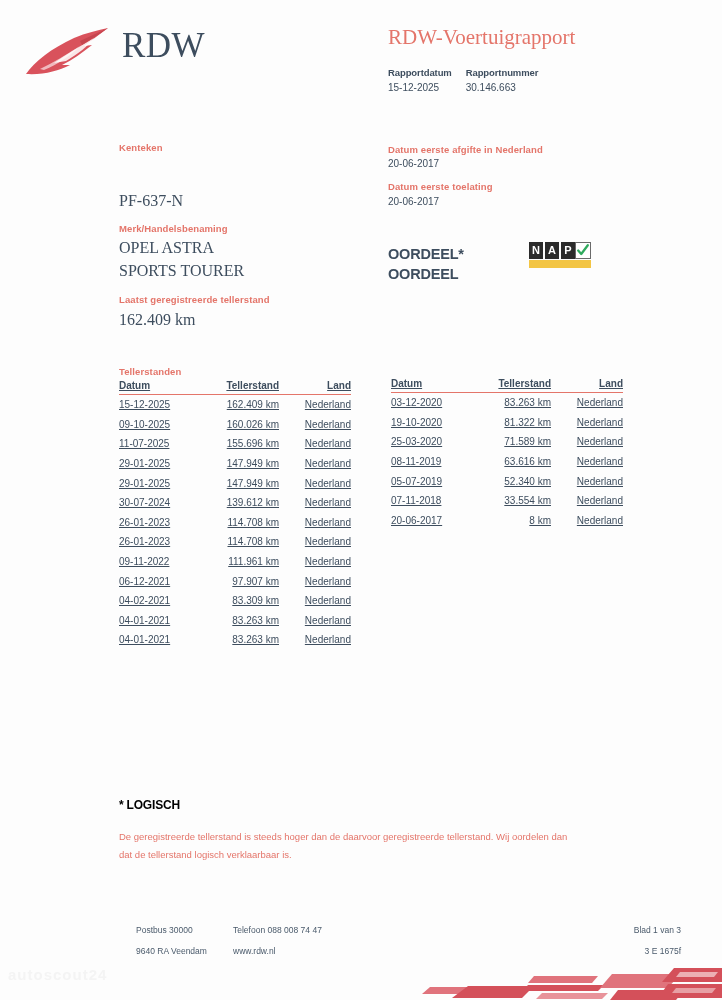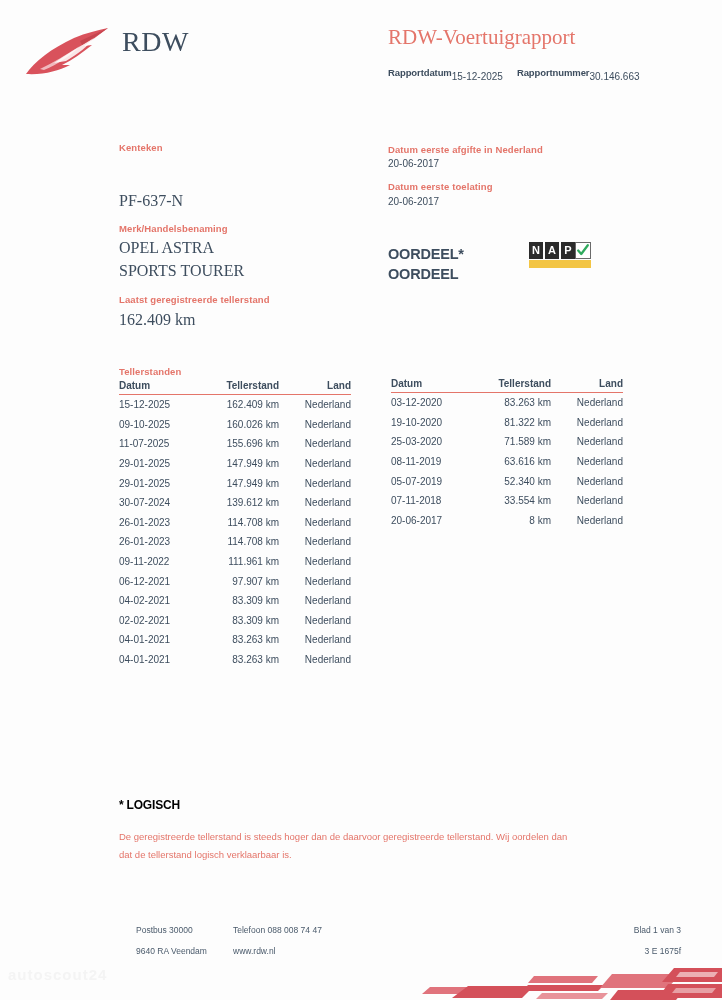--- a/index.html
+++ b/index.html
@@ -44,42 +44,42 @@
     top: 20px;
     width: 190px;
     height: 62px;
   }
   #logo-mark { position: absolute; left: 0; top: 2px; width: 98px; height: 58px; }
   #logo-text {
     position: absolute;
     left: 104px;
     top: 6px;
     font-family: "Liberation Serif", serif;
-    font-size: 28px;
+    font-size: 35px;
     color: #3d4d5e;
     letter-spacing: 0.5px;
   }
 
   #report-title {
     position: absolute;
     left: 388px;
     top: 25px;
     font-family: "Liberation Serif", serif;
     font-size: 21px;
     color: #e4756a;
     white-space: nowrap;
   }
   #rapport-meta {
     position: absolute;
     left: 388px;
     top: 67px;
     display: flex;
     gap: 14px;
   }
-  .meta-col { display: flex; flex-direction: row; }
+  .meta-col { display: flex; flex-direction: column; }
   .meta-head {
     font-size: 9.5px;
     font-weight: bold;
     color: #3d4d5e;
     letter-spacing: -0.1px;
     white-space: nowrap;
   }
   .meta-val {
     font-size: 10px;
     color: #3d4d5e;
@@ -158,20 +158,21 @@
   
   #tellerstanden-title {
     position: absolute;
     left: 119px;
     top: 366px;
   }
   .odo-table {
     position: absolute;
     border-collapse: collapse;
     font-size: 10px;
+    text-decoration: underline;
   }
   #table-left  { left: 119px; top: 380px; width: 232px; }
   #table-right { left: 391px; top: 378px; width: 232px; }
 
   .odo-table th {
     font-size: 10px;
     font-weight: bold;
     color: #3d4d5e;
     padding: 0 0 3px 0;
     border-bottom: 1.3px solid #e4756a;
@@ -357,25 +358,20 @@
         <td class="col-stand">111.961 km</td>
         <td class="col-land">Nederland</td>
       </tr>
       <tr>
         <td class="col-datum">06-12-2021</td>
         <td class="col-stand">97.907 km</td>
         <td class="col-land">Nederland</td>
       </tr>
       <tr>
         <td class="col-datum">04-02-2021</td>
-        <td class="col-stand">83.309 km</td>
-        <td class="col-land">Nederland</td>
-      </tr>
-      <tr>
-        <td class="col-datum">02-02-2021</td>
         <td class="col-stand">83.309 km</td>
         <td class="col-land">Nederland</td>
       </tr>
       <tr>
         <td class="col-datum">04-01-2021</td>
         <td class="col-stand">83.263 km</td>
         <td class="col-land">Nederland</td>
       </tr>
       <tr>
         <td class="col-datum">04-01-2021</td>

